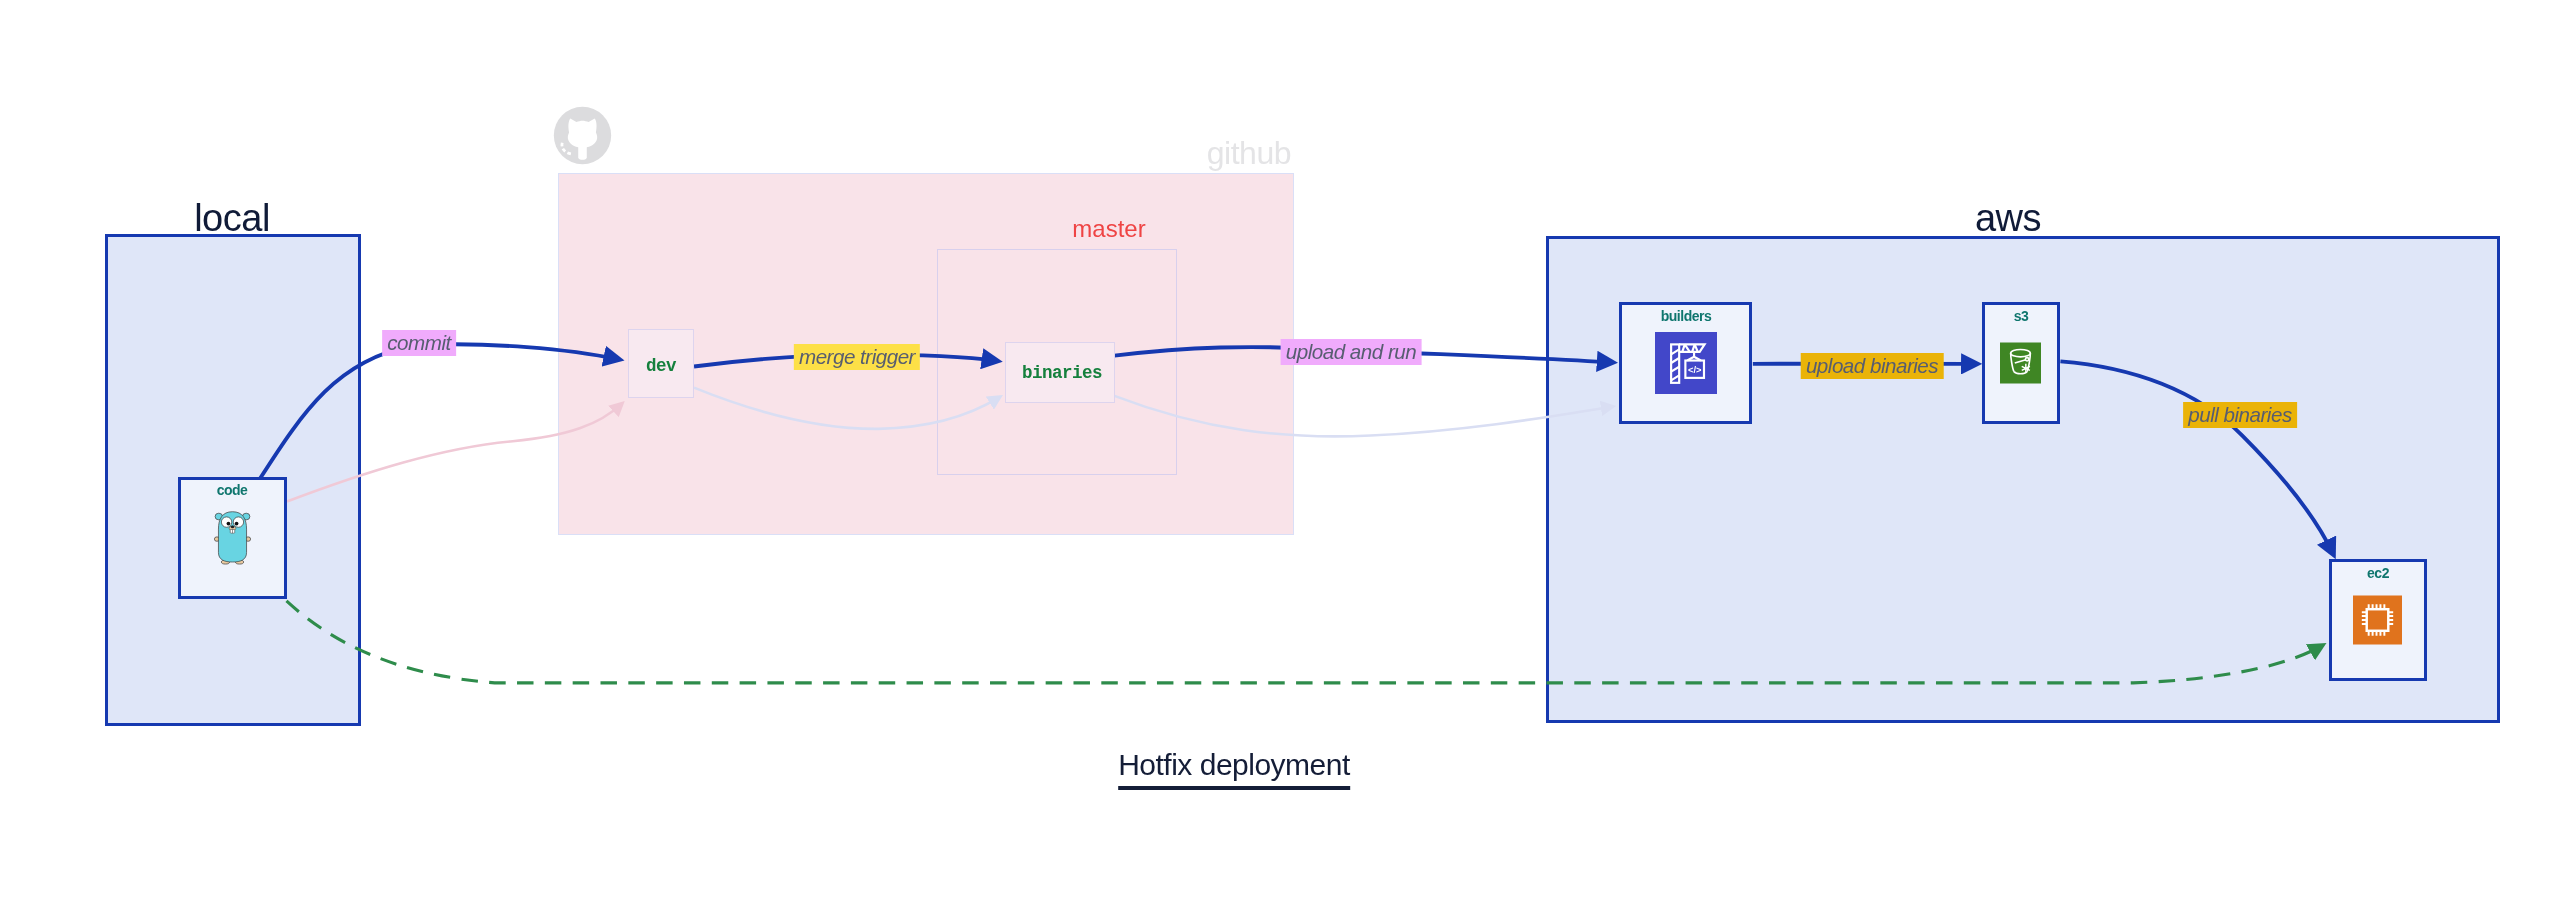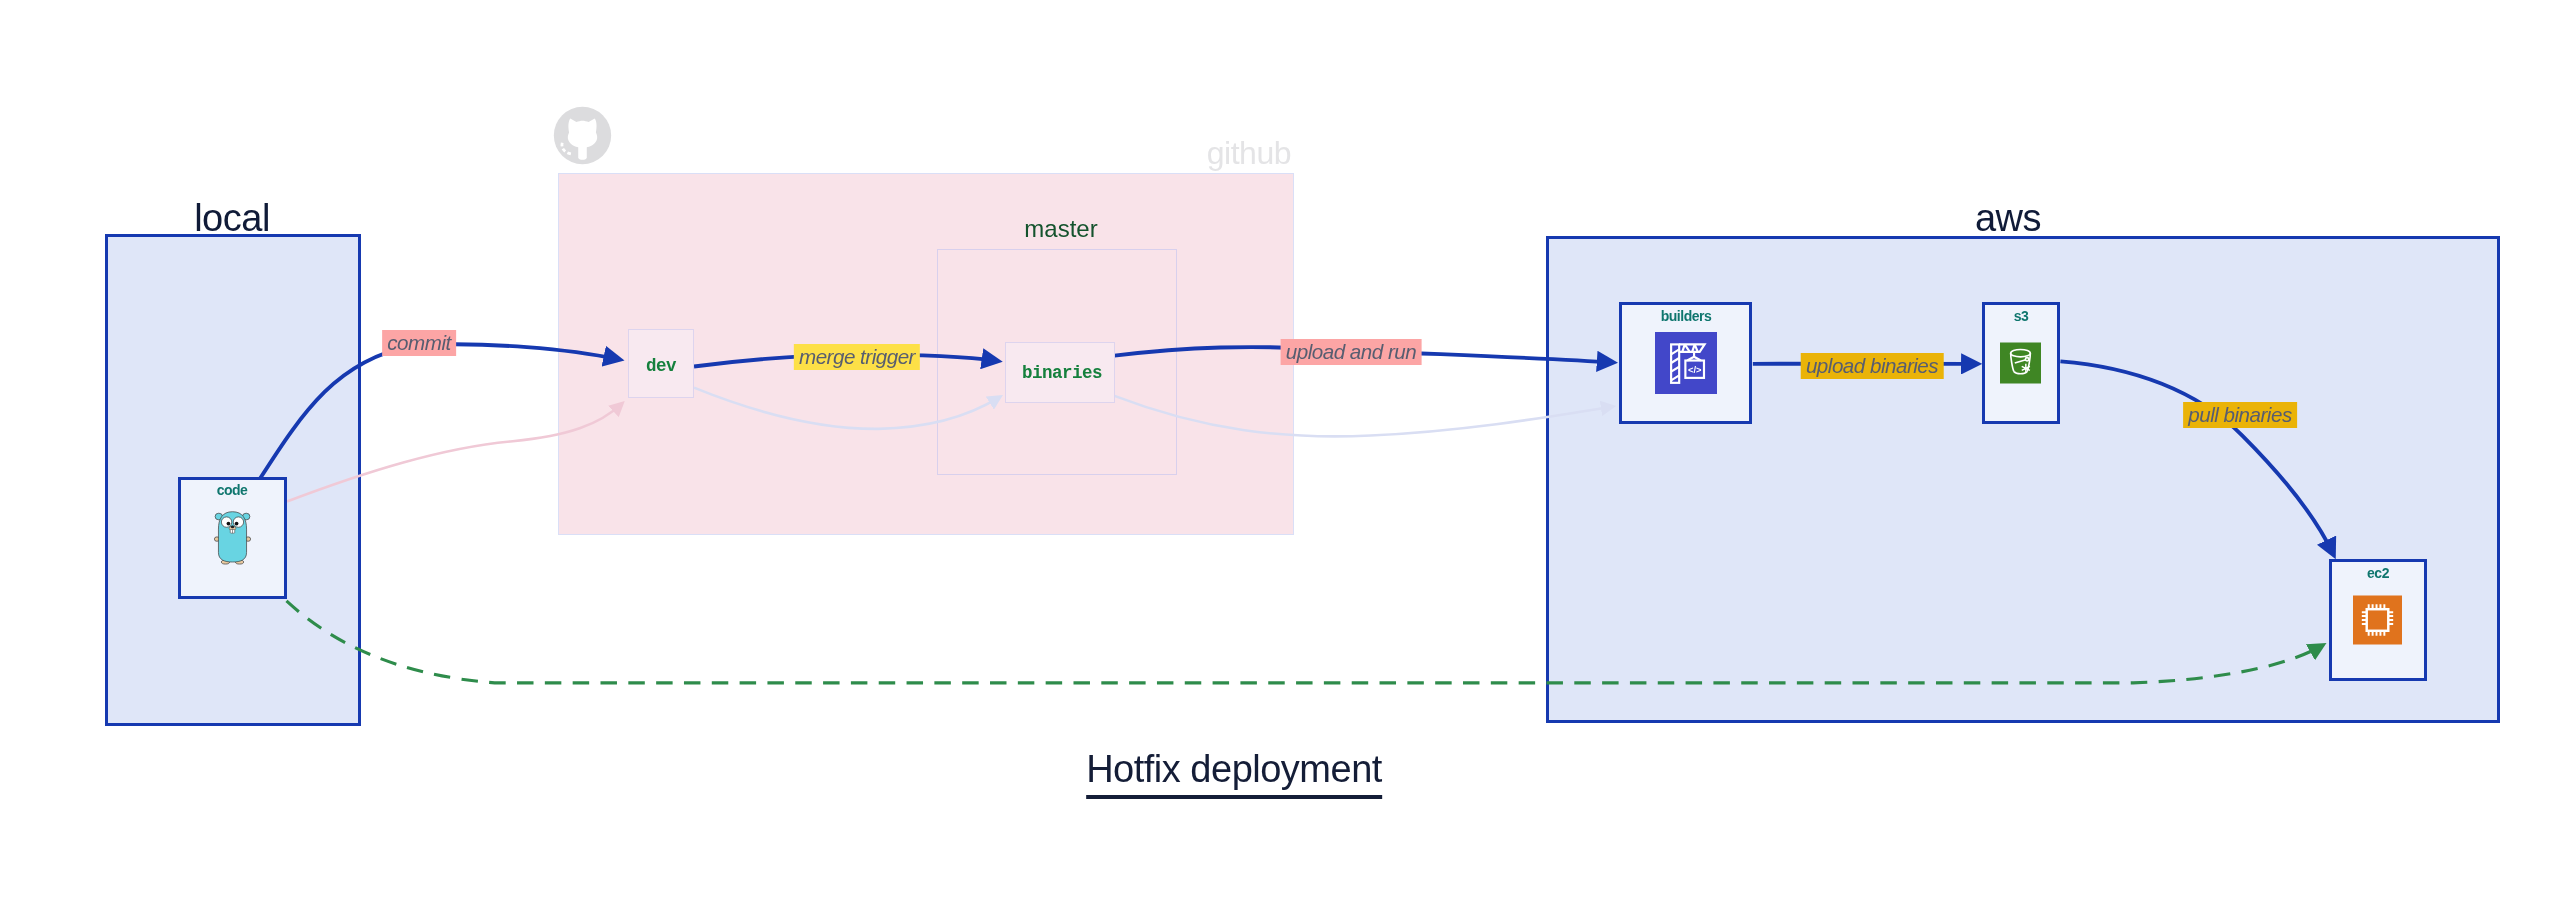--- a/index.html
+++ b/index.html
@@ -11,29 +11,29 @@
   .group{position:absolute;box-sizing:border-box;}
   .group.blue{background:#dfe6f8;border:3.1px solid #1639b0;}
   .group.pink{background:#f9e3e9;border:1.5px solid #dadff7;}
   .group.master{background:transparent;border:1.5px solid #d8d0ed;}
   
   .node{position:absolute;box-sizing:border-box;background:#eff3fc;border:3.1px solid #1639b0;}
   .node.faded{background:#f8e9f0;border:1.5px solid #ddd4ee;}
   
   .glabel{position:absolute;color:#101b38;font-size:38px;transform:translateX(-50%);white-space:nowrap;letter-spacing:-0.5px;}
   .github-label{position:absolute;color:#e4e4e6;font-size:32px;text-align:right;white-space:nowrap;letter-spacing:-0.5px;}
-  .master-label{position:absolute;color:#14532d;font-size:24px;transform:translateX(-50%);white-space:nowrap;}
+  .master-label{position:absolute;color:#ef4444;font-size:24px;transform:translateX(-50%);white-space:nowrap;margin-left:48px;}
   .nlabel{position:absolute;color:#0f766e;font-weight:bold;font-size:14px;transform:translateX(-50%);white-space:nowrap;letter-spacing:-0.5px;}
   .nlabel.faded{color:#15803d;font-size:17.5px;font-family:Liberation Mono, monospace;}
   .elabel{position:absolute;color:#575d70;font-style:italic;font-size:20.6px;transform:translateX(-50%);
           white-space:nowrap;padding:1px 5.2px;letter-spacing:-0.5px;}
-  .bg-white{background:#fca5a5;}
+  .bg-white{background:#f0abfc;}
   .bg-pink{background:#fde047;}
   .bg-blue{background:#eab308;}
-  .title{position:absolute;color:#141d37;font-size:38px;transform:translateX(-50%);white-space:nowrap;
+  .title{position:absolute;color:#141d37;font-size:30px;transform:translateX(-50%);white-space:nowrap;
          letter-spacing:-0.5px;border-bottom:4.1px solid #141d37;padding-bottom:4.1px;}
   .icon{position:absolute;}
   svg.edges{position:absolute;left:0;top:0;}
 </style>
 </head>
 <body>
 
 <div class="group blue" style="left:105px;top:234px;width:256px;height:492px;"></div>
 
 <div class="group pink" style="left:558px;top:173px;width:736px;height:362px;"></div>

